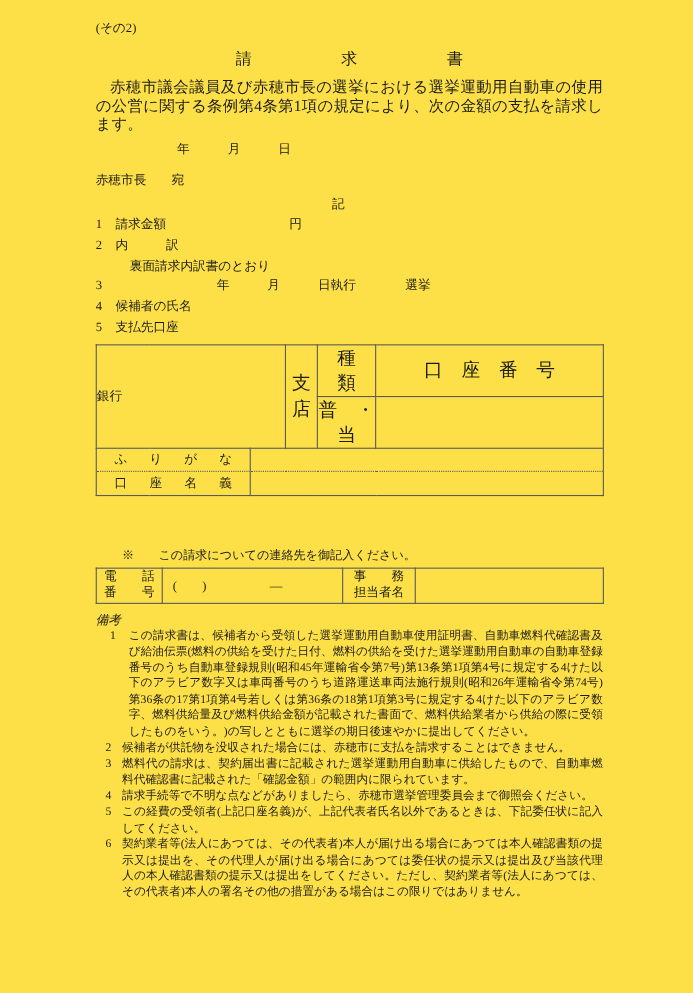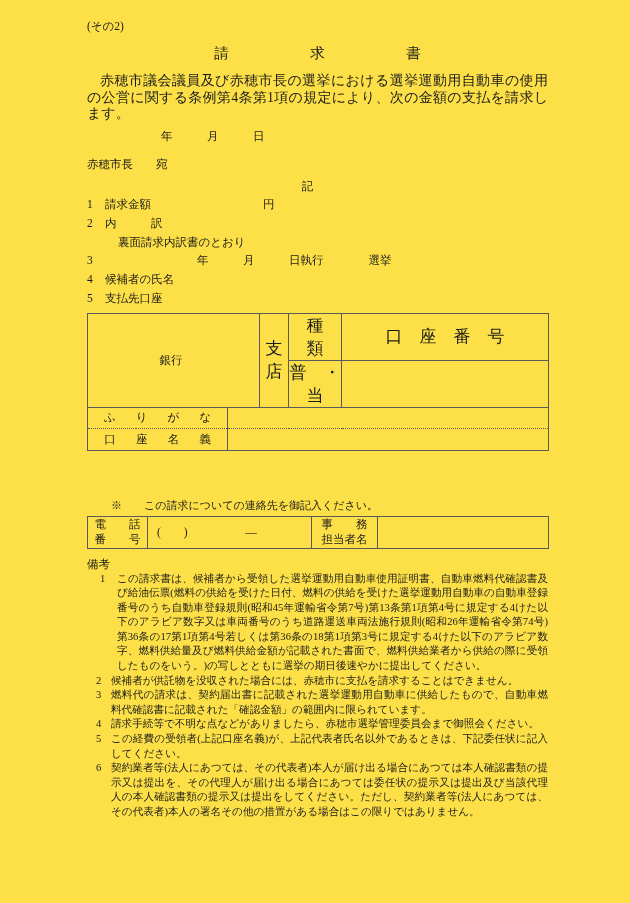--- a/index.html
+++ b/index.html
@@ -115,21 +115,21 @@
   }
   .bank-table { margin-top: 5px; }
 
   .lbl-spread {
     display: flex;
     justify-content: space-around;
     padding: 0 6px;
     font-size: 11.5px;
   }
   .lbl-center { text-align: center; font-size: 17px; }
-  .lbl-right { text-align: center; padding-right: 5px; font-size: 11.5px; }
+  .lbl-right { text-align: left; padding-right: 5px; font-size: 11.5px; }
 
   td.h22 { height: 22px; }
   td.h20 { height: 20px; }
   td.h21 { height: 21px; }
 
   .dotted-btm { border-bottom: 1px dotted #5a5a5a !important; }
   .no-top { border-top: none !important; }
 
   .note-star {
     font-size: 11px;
@@ -151,20 +151,21 @@
     font-size: 11.5px;
     padding-left: 9px;
     white-space: pre;
   }
 
   
   .remarks-head {
     font-size: 11.5px;
     line-height: 16px;
     margin-top: 7px;
+    font-style: italic;
   }
   .rm-item {
     position: relative;
     font-size: 10.6px;
     line-height: 14.6px;
     padding-left: 30px;
     margin-top: 0px;
     text-align: justify;
     text-justify: inter-character;
   }

